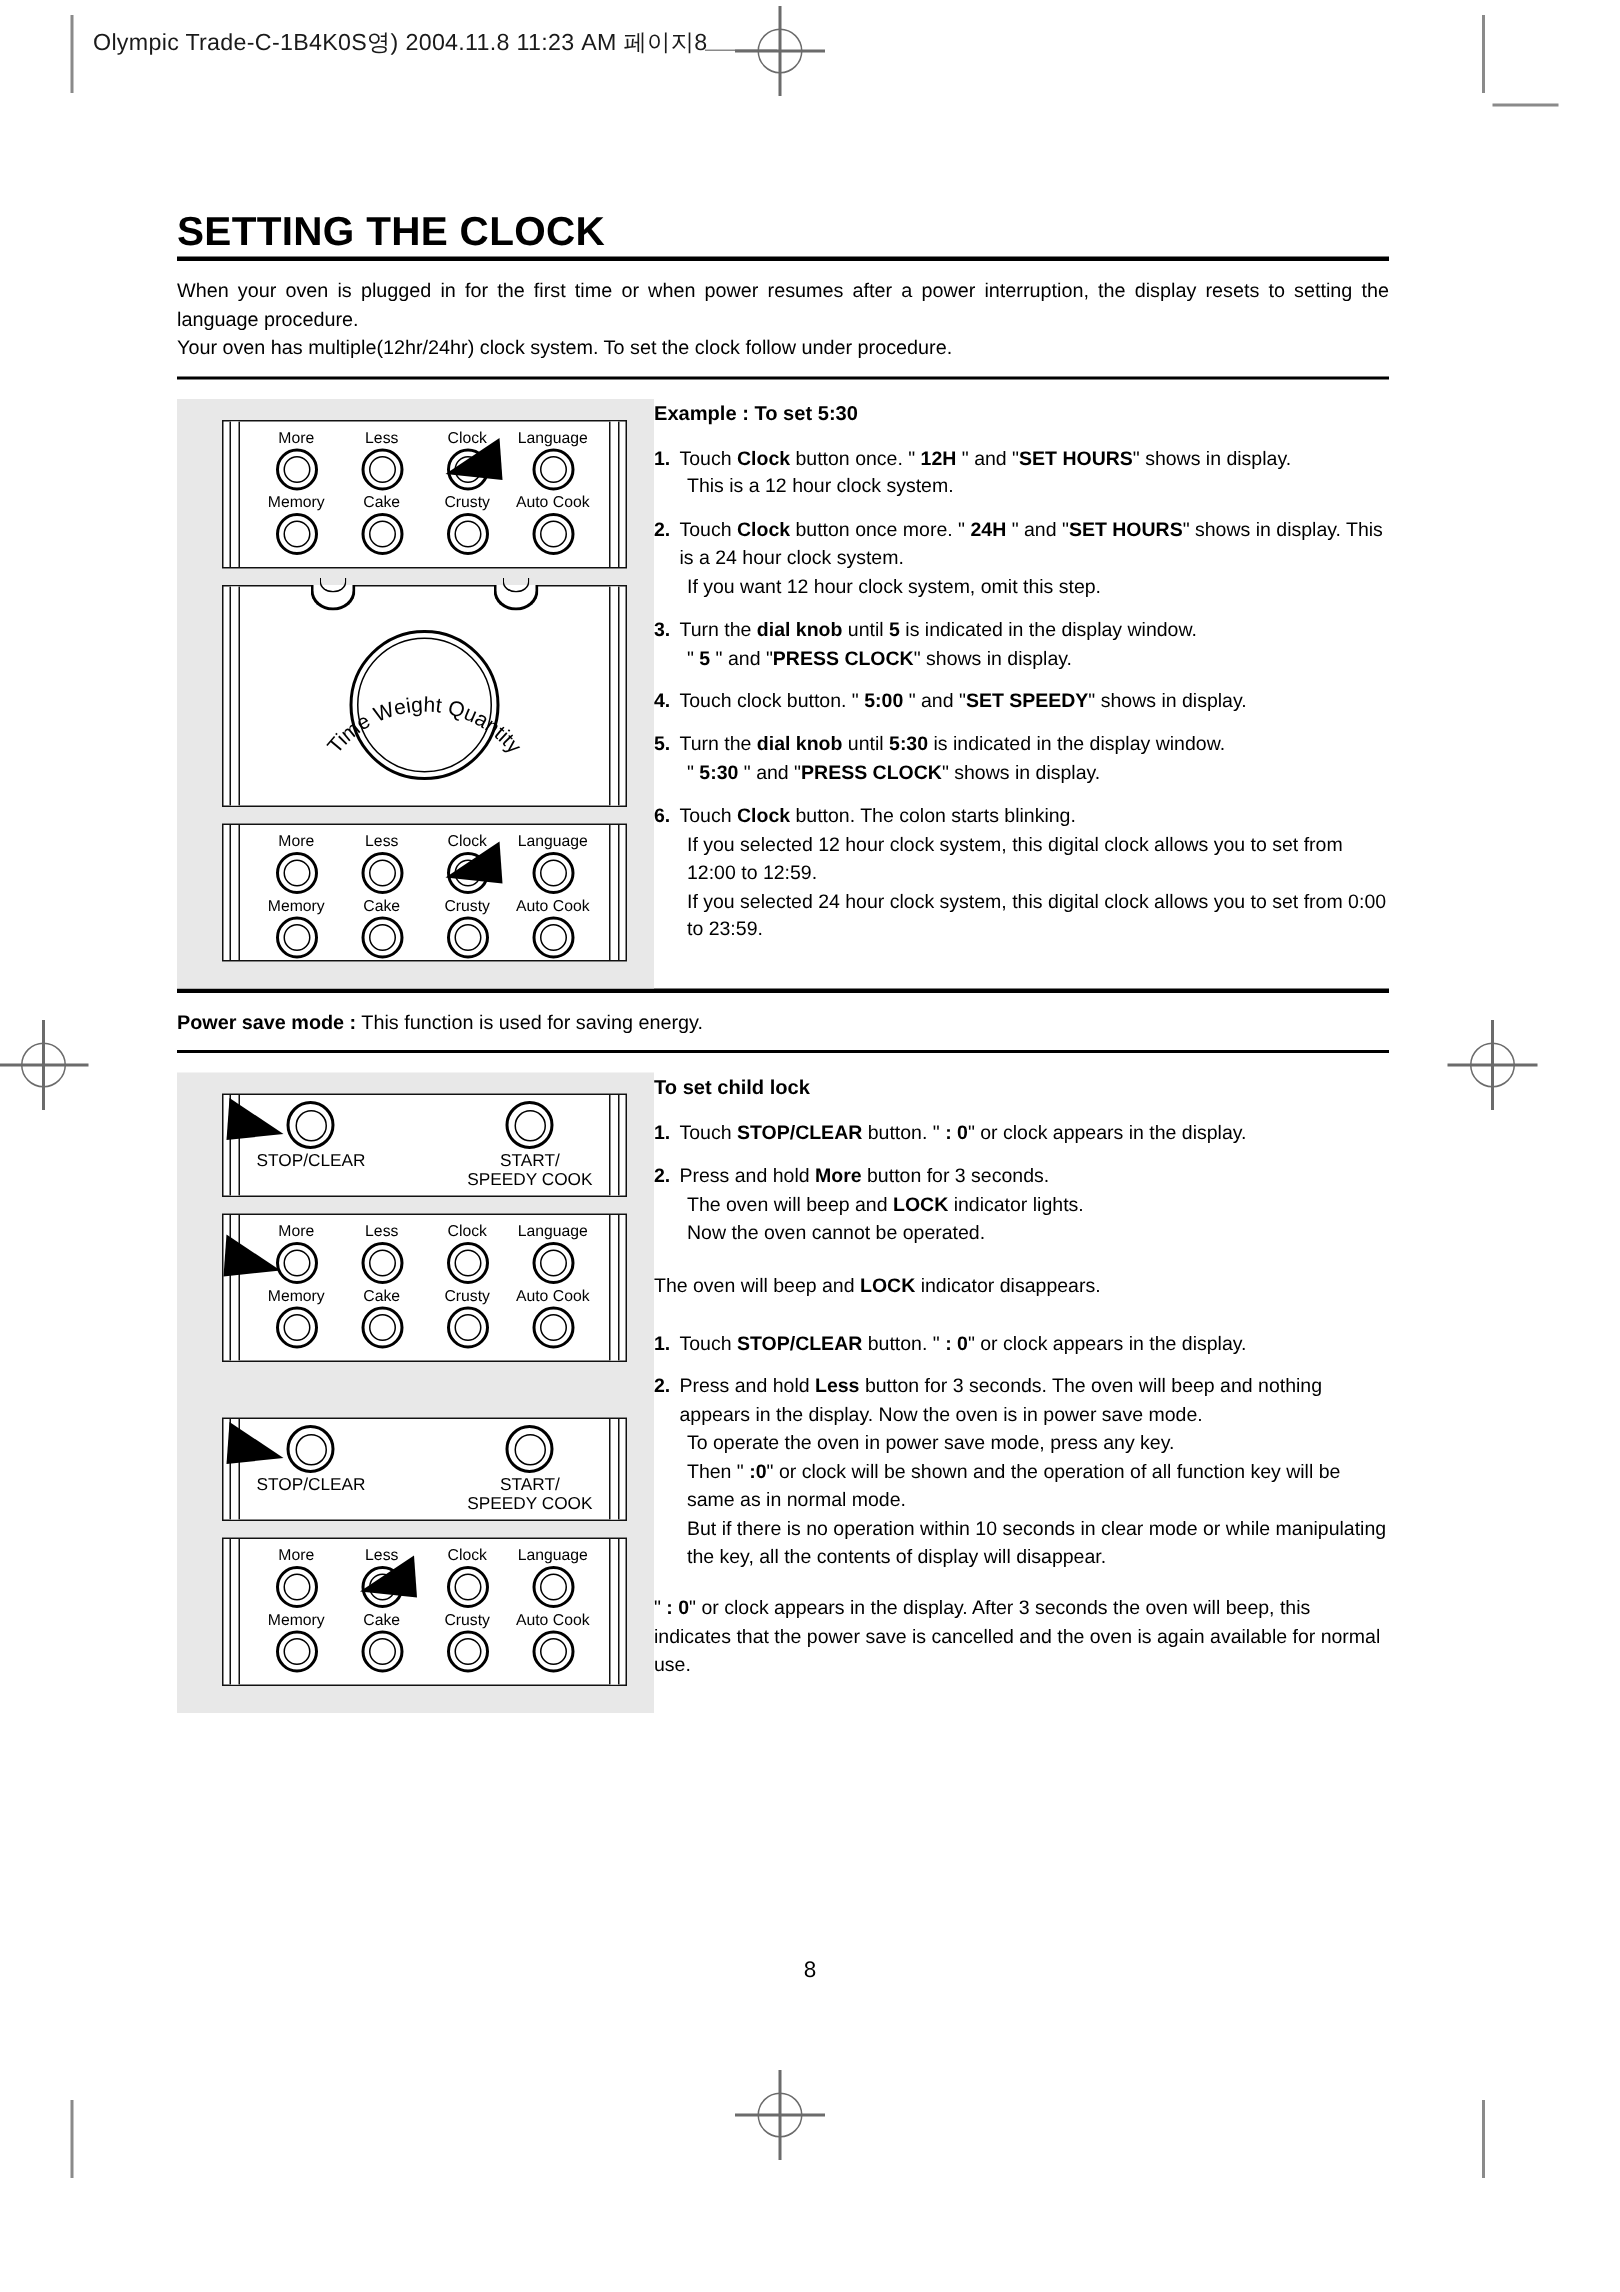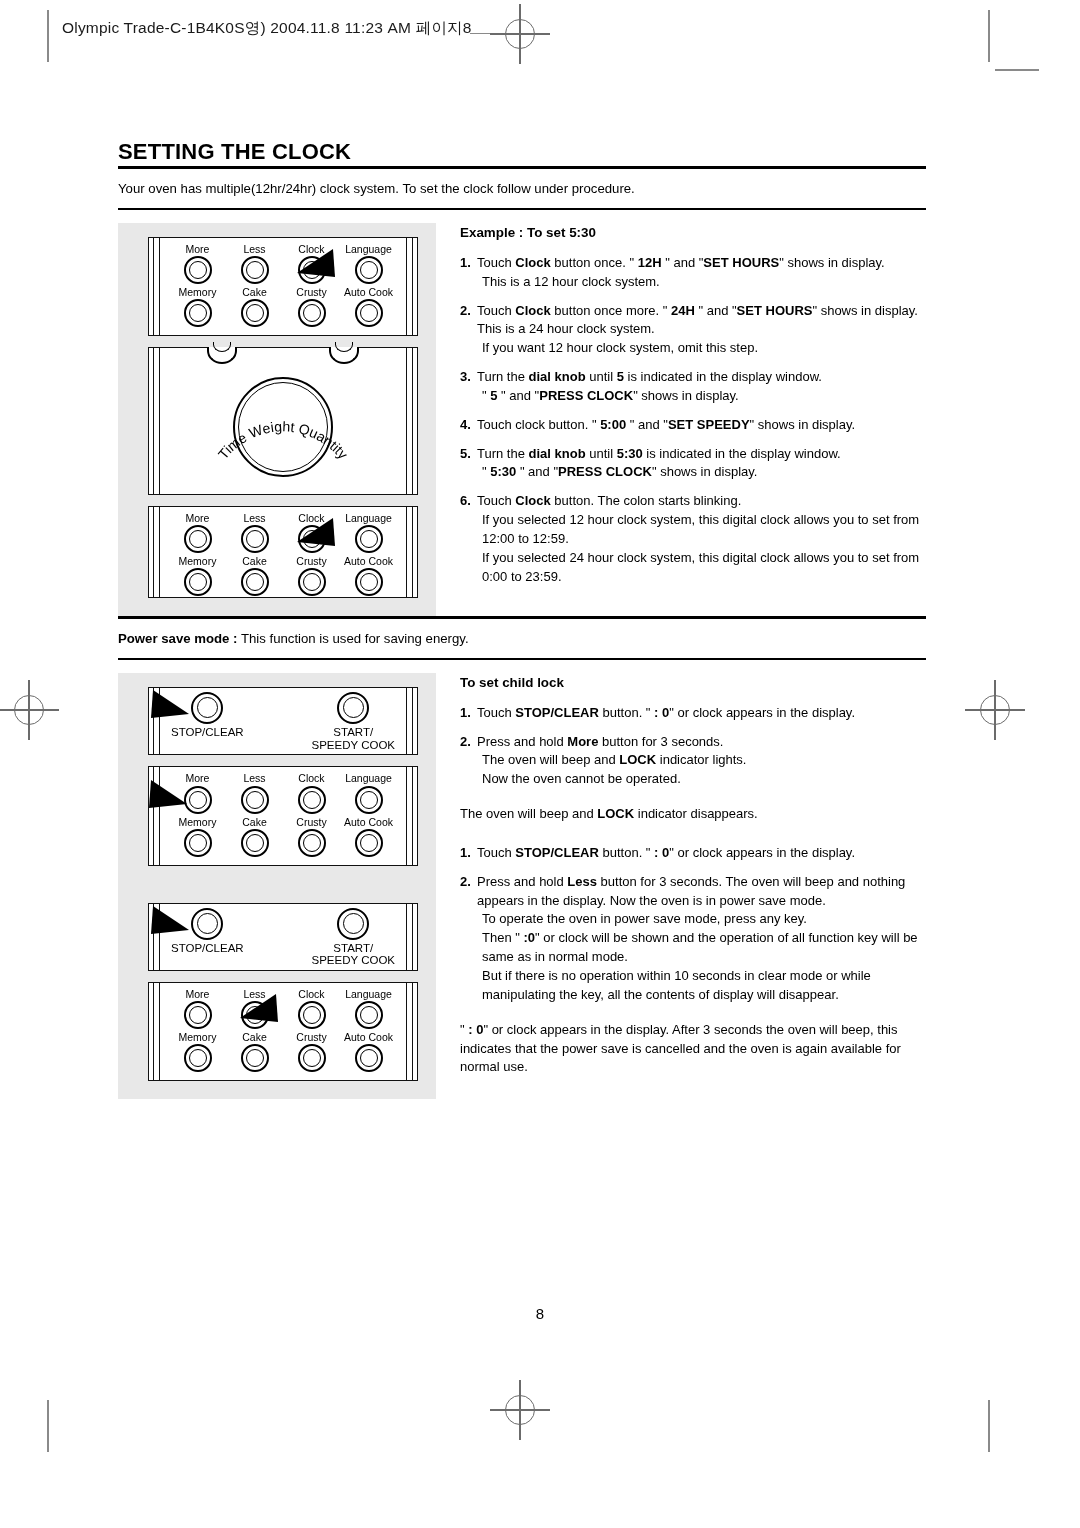--- a/index.html
+++ b/index.html
@@ -25,37 +25,37 @@
   .slug {
     position:absolute; left:62px; top:18px;
     font-size:15.5px; letter-spacing:.2px; color:#1a1a1a;
     white-space:nowrap;
   }
 
   
   .page { position:absolute; left:118px; top:140px; width:808px; }
 
   h1.section-title {
-    font-size:22px; font-weight:bold; letter-spacing:.2px;
+    font-size:27px; font-weight:bold; letter-spacing:.2px;
     margin:0 0 3px 0; line-height:1.05;
   }
   .rule-thick { height:3px; background:#000; margin:0 0 11px 0; }
   .rule-thin  { height:2px; background:#000; margin:9px 0 0 0; }
 
   .intro { font-size:13.2px; line-height:1.42; text-align:justify; }
   .intro p { margin:0; }
 
   
   .body-row { display:flex; align-items:stretch; margin-top:13px; }
   .figcol {
     width:318px; flex:0 0 318px;
     background:#e8e8e8;
     padding:14px 18px 18px 30px;
   }
-  .txtcol { flex:1; padding-left:24px; padding-top:2px; }
+  .txtcol { flex:1; padding-top:2px; }
 
   
   .panel {
     position:relative;
     border:1.6px solid #111;
     background:#fff;
     margin-bottom:11px;
   }
   .panel .railL, .panel .railR {
     position:absolute; top:0; bottom:0; width:7px;
@@ -169,20 +169,21 @@
 </div>
 
 <div class="slug">Olympic Trade-C-1B4K0S영)  2004.11.8 11:23 AM  페이지8</div>
 
 <div class="page">
 
   <h1 class="section-title">SETTING THE CLOCK</h1>
   <div class="rule-thick"></div>
 
   <div class="intro">
+    <p>When your oven is plugged in for the first time or when power resumes after a power interruption, the display resets to setting the language procedure.</p>
     <p>Your oven has multiple(12hr/24hr) clock system.  To set the clock follow under procedure.</p>
   </div>
   <div class="rule-thin"></div>
 
   <div class="body-row">
     <div class="figcol">
 
       <div class="panel">
         <div class="railL"></div>
         <div class="railR"></div>

